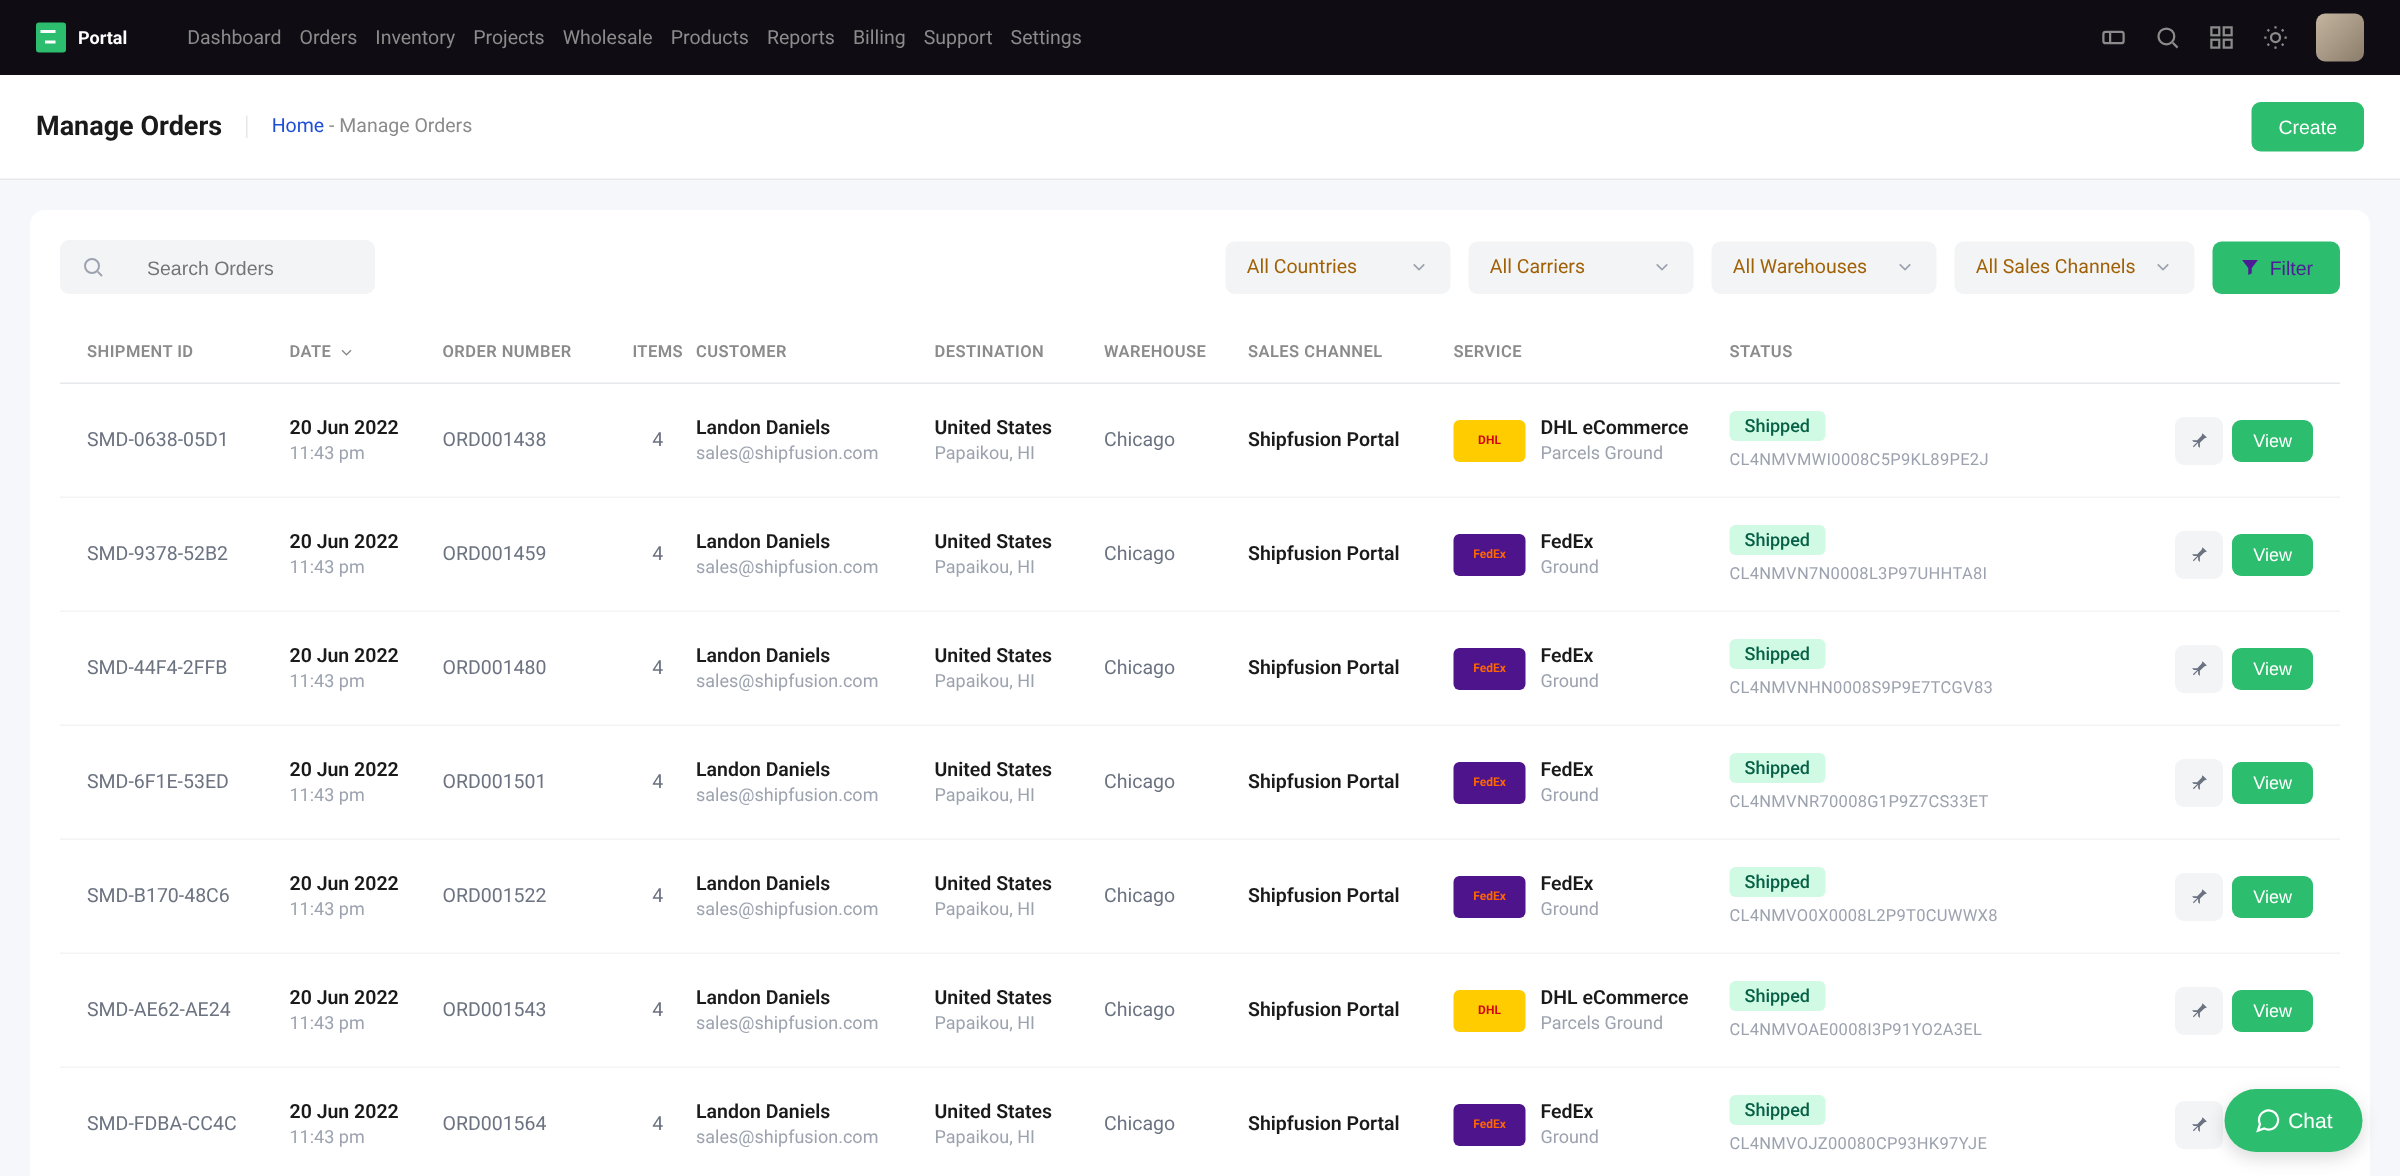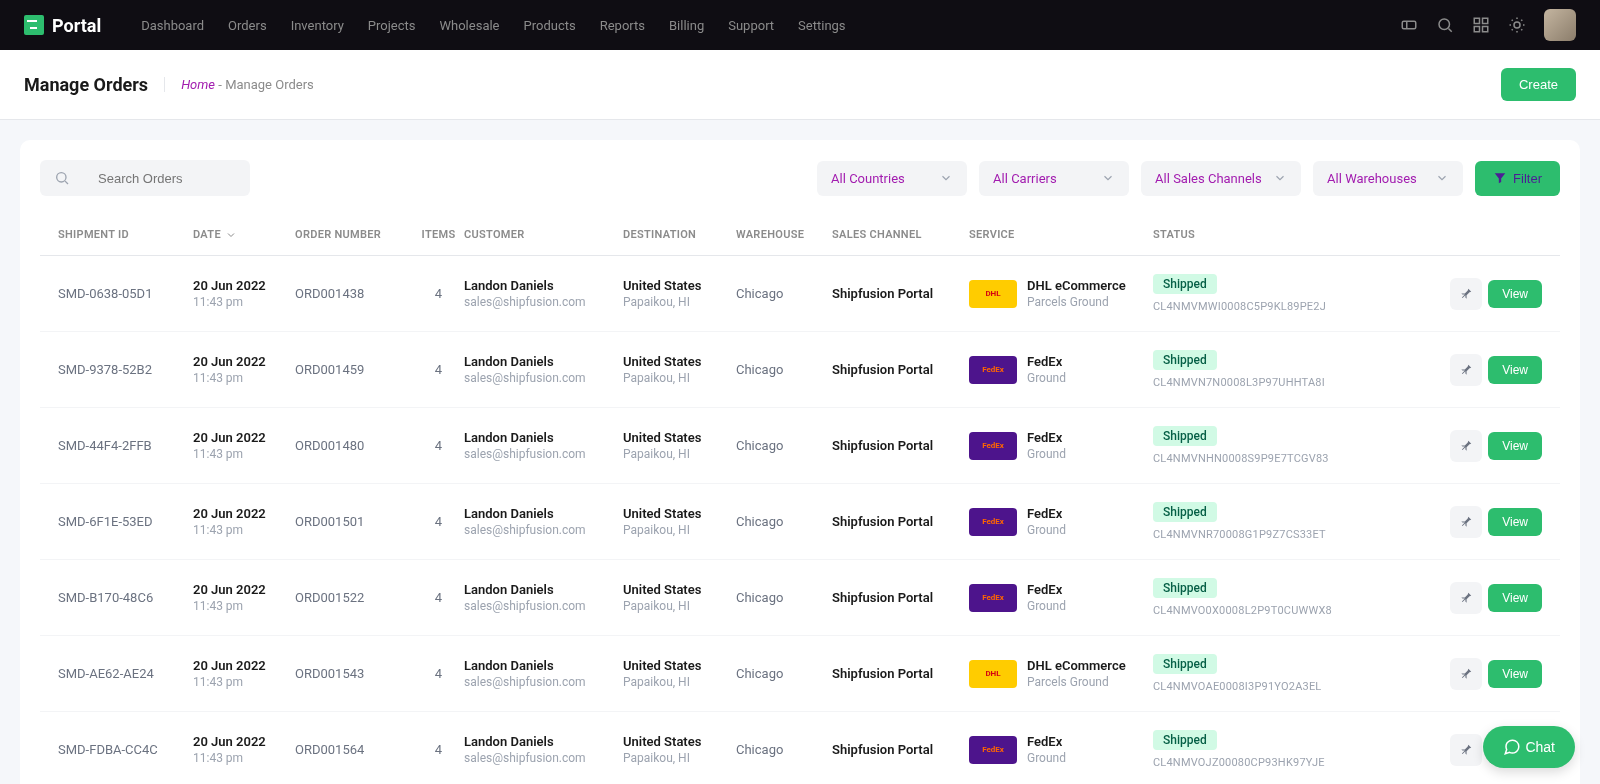--- a/index.html
+++ b/index.html
@@ -1,48 +1,48 @@
 <!DOCTYPE html>
 <html><head>
 <meta charset="utf-8">
 <style>
 * { margin: 0; padding: 0; box-sizing: border-box; }
 body { font-family: -apple-system, BlinkMacSystemFont, 'Segoe UI', Roboto, sans-serif; background: #f5f7fa; color: #1a1a1a; }
 
 
 .navbar { background: #0f0d13; height: 50px; display: flex; align-items: center; padding: 0 24px; }
-.logo { display: flex; align-items: center; gap: 8px; color: #fff; font-weight: 700; font-size: 18px; margin-right: 40px; }
+.logo { display: flex; align-items: center; gap: 8px; color: #fff; font-weight: 700; font-size: 12px; margin-right: 40px; }
 .logo-icon { width: 20px; height: 20px; background: #2dbd6e; display: inline-block; border-radius: 2px; position: relative; }
 .logo-icon::before, .logo-icon::after { content: ''; position: absolute; background: #fff; height: 2px; }
 .logo-icon::before { width: 10px; top: 5px; left: 3px; }
 .logo-icon::after { width: 7px; top: 12px; left: 6px; }
-.nav-items { display: flex; gap: 24px; }
+.nav-items { display: flex; gap: 12px; }
 .nav-item { color: #8b8b8b; font-size: 13px; text-decoration: none; cursor: pointer; }
 .nav-right { margin-left: auto; display: flex; align-items: center; gap: 18px; }
 .nav-icon { width: 18px; height: 18px; color: #8b8b8b; cursor: pointer; display: flex; align-items: center; justify-content: center; }
 .avatar { width: 32px; height: 32px; border-radius: 6px; background: linear-gradient(135deg, #c4b5a0 0%, #8b7d6b 100%); cursor: pointer; }
 
 
 .page-header { background: #fff; padding: 18px 24px; display: flex; align-items: center; border-bottom: 1px solid #e5e7eb; }
 .page-title { font-size: 18px; font-weight: 700; color: #1a1a1a; }
 .breadcrumb { margin-left: 16px; padding-left: 16px; border-left: 1px solid #e5e7eb; font-size: 13px; color: #8b8b8b; }
-.breadcrumb a { color: #a21caf; text-decoration: none; font-style: italic; }
+.breadcrumb a { color: #1d4ed8; text-decoration: none; }
 .create-btn { margin-left: auto; background: #2dbd6e; color: #fff; border: none; padding: 9px 18px; border-radius: 6px; font-size: 13px; font-weight: 500; cursor: pointer; }
 
 
 .content { padding: 20px; }
 .card { background: #fff; border-radius: 10px; padding: 20px; }
 
 
 .toolbar { display: flex; align-items: center; gap: 12px; margin-bottom: 18px; }
 .search-box { background: #f3f4f6; border-radius: 6px; padding: 10px 14px; display: flex; align-items: center; gap: 28px; width: 210px; }
 .search-box input { border: none; background: transparent; outline: none; font-size: 13px; color: #6b7280; width: 100%; }
 .search-icon { width: 16px; height: 16px; color: #9ca3af; }
 .spacer { flex: 1; }
-.dropdown { background: #f3f4f6; border-radius: 6px; padding: 10px 14px; display: flex; align-items: center; gap: 10px; font-size: 13px; color: #a21caf; cursor: pointer; min-width: 150px; justify-content: space-between; }
+.dropdown { background: #f3f4f6; border-radius: 6px; padding: 10px 14px; display: flex; align-items: center; gap: 10px; font-size: 13px; color: #a16207; cursor: pointer; min-width: 150px; justify-content: space-between; }
 .dropdown.wide { min-width: 160px; }
 .chevron-icon { width: 14px; height: 14px; color: #9ca3af; }
 .filter-btn { background: #2dbd6e; color: #4c1d95; border: none; padding: 10px 18px; border-radius: 6px; font-size: 13px; font-weight: 500; cursor: pointer; display: flex; align-items: center; gap: 6px; }
 
 
 .table { width: 100%; }
 .thead { display: grid; grid-template-columns: 135px 102px 118px 51px 159px 113px 96px 137px 184px 250px 1fr; padding: 14px 18px; border-bottom: 1px solid #e5e7eb; }
 .th { font-size: 11px; font-weight: 600; color: #8b8b8b; text-transform: uppercase; letter-spacing: 0.3px; display: flex; align-items: center; gap: 4px; }
 .th.center { justify-content: center; }
 .sort-icon { width: 12px; height: 12px; }
@@ -150,30 +150,30 @@
           </span>
       </div>
       <div class="dropdown">
         <span>All Carriers</span>
         <span>
             <svg class="chevron-icon" width="14" height="14" viewBox="0 0 24 24" fill="none" stroke="currentColor" stroke-width="2">
               <polyline points="6 9 12 15 18 9"></polyline>
             </svg>
           </span>
       </div>
-      <div class="dropdown wide">
-        <span>All Sales Channels</span>
+      <div class="dropdown">
+        <span>All Warehouses</span>
         <span>
             <svg class="chevron-icon" width="14" height="14" viewBox="0 0 24 24" fill="none" stroke="currentColor" stroke-width="2">
               <polyline points="6 9 12 15 18 9"></polyline>
             </svg>
           </span>
       </div>
-      <div class="dropdown">
-        <span>All Warehouses</span>
+      <div class="dropdown wide">
+        <span>All Sales Channels</span>
         <span>
             <svg class="chevron-icon" width="14" height="14" viewBox="0 0 24 24" fill="none" stroke="currentColor" stroke-width="2">
               <polyline points="6 9 12 15 18 9"></polyline>
             </svg>
           </span>
       </div>
       <button class="filter-btn">
         <span>
             <svg width="14" height="14" viewBox="0 0 24 24" fill="currentColor">
               <path d="M3 4h18l-7 9v6l-4 2v-8L3 4z"></path>

